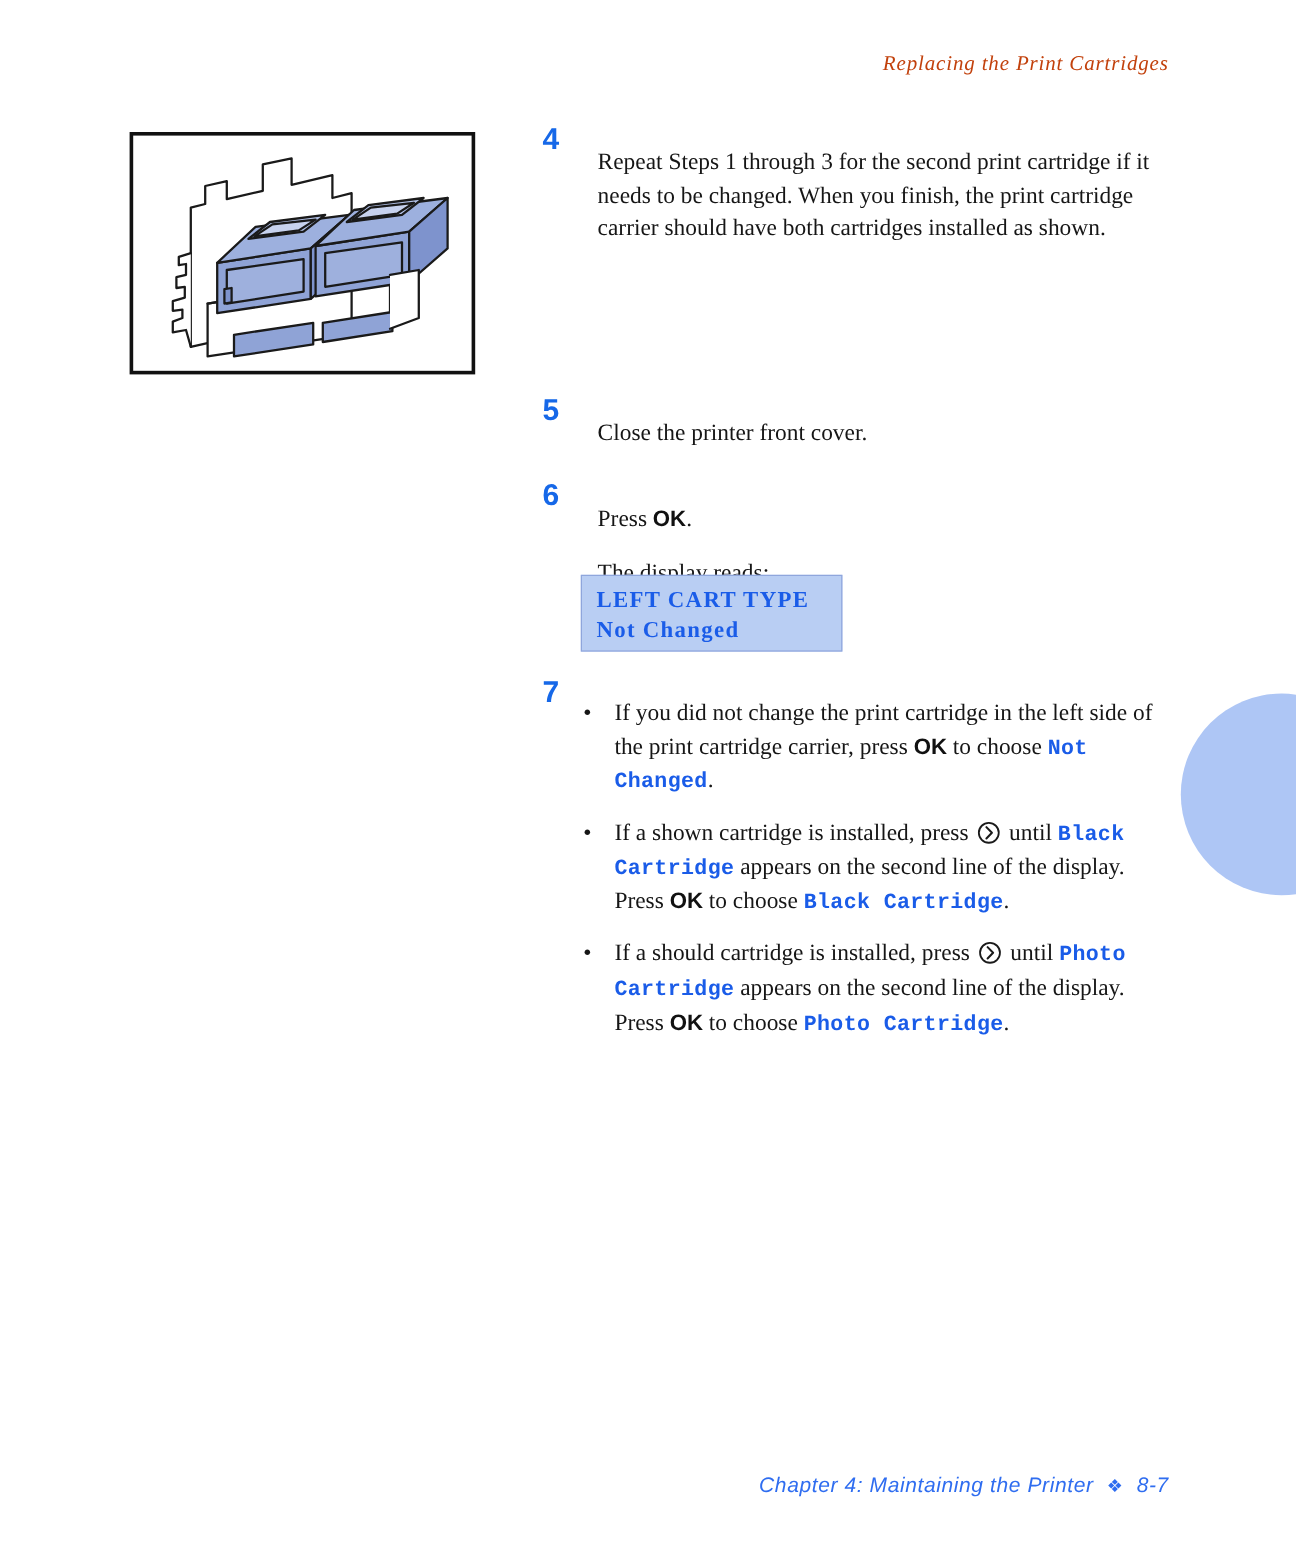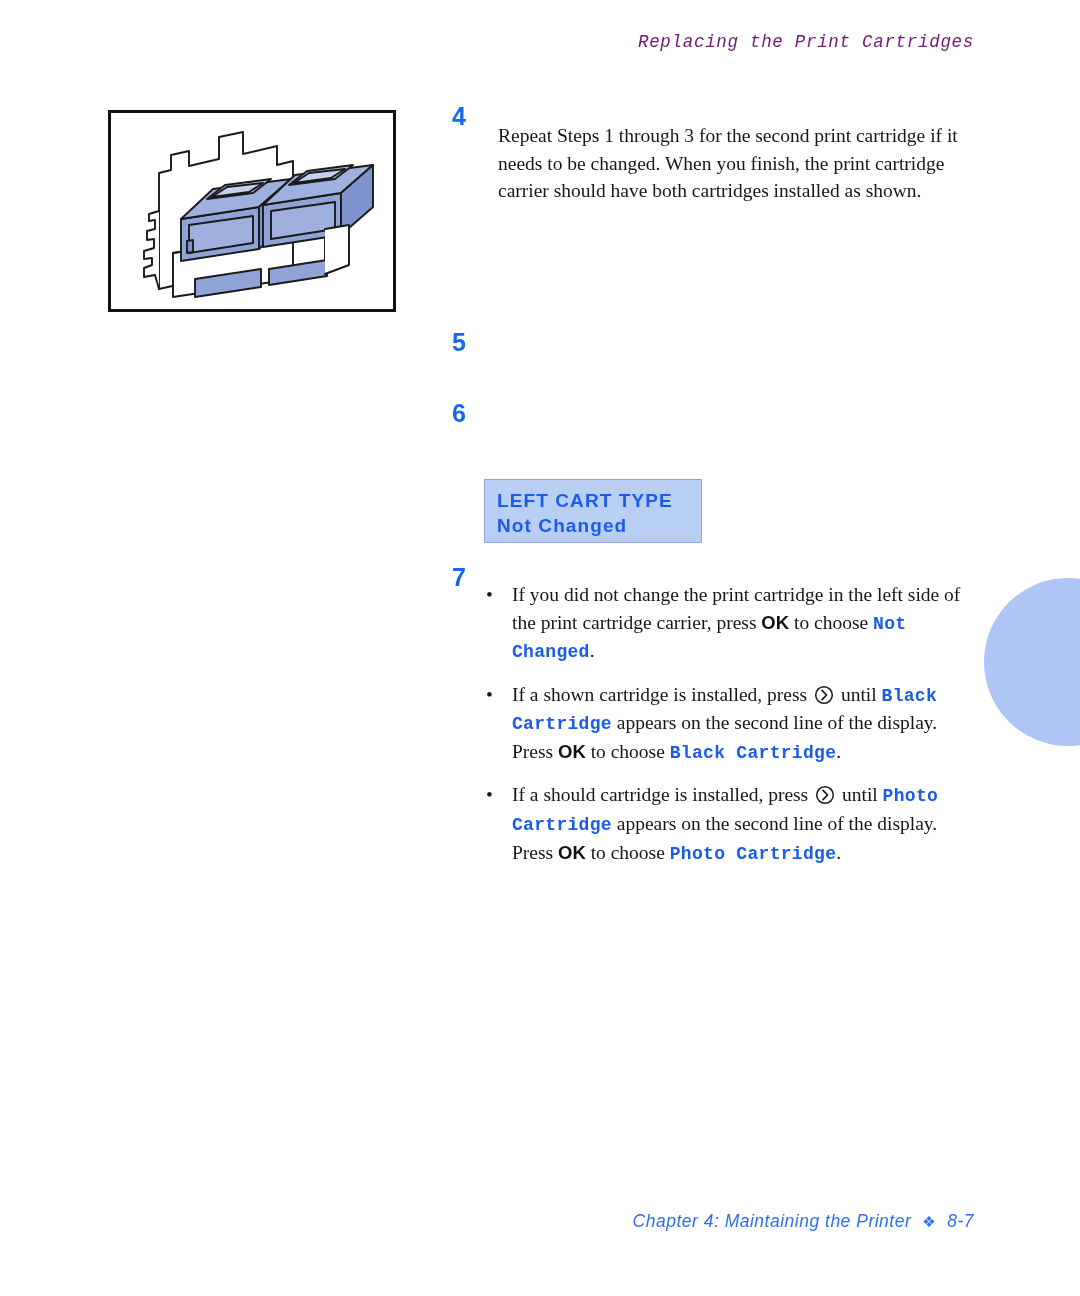--- a/index.html
+++ b/index.html
@@ -12,27 +12,27 @@
     height: 1296px;
     position: relative;
     overflow: hidden;
     font-family: "Liberation Serif", "DejaVu Serif", serif;
     color: #1a1a1a;
   }
 
   
   .running-header {
     position: absolute;
-    top: 32px;
+    top: 42px;
     right: 106px;
-    font-family: Liberation Mono, monospace;
+    font-family: Liberation Serif, serif;
     font-style: italic;
     font-size: 17.5px;
     letter-spacing: 0.7px;
-    color: #701a75;
+    color: #c2410c;
     white-space: nowrap;
   }
 
   
   .figure-box {
     position: absolute;
     left: 108px;
     top: 110px;
     width: 288px;
     height: 202px;
@@ -100,21 +100,21 @@
     left: 484px;
     top: 479px;
     width: 218px;
     height: 64px;
     background: #b9cef3;
     border: 1px solid #8fa6dc;
     box-sizing: border-box;
     padding: 8px 0 0 12px;
   }
   .lcd-line {
-    font-family: Liberation Sans, sans-serif;
+    font-family: Liberation Serif, serif;
     font-weight: bold;
     font-size: 19px;
     letter-spacing: 1.1px;
     color: #1a5ce8;
     line-height: 1.32;
     white-space: pre;
   }
 
   
   .bullets {
@@ -143,21 +143,21 @@
     display: inline-block;
     vertical-align: -4px;
     width: 20px;
     height: 20px;
     margin: 0 2px;
   }
 
   
   .footer {
     position: absolute;
-    bottom: 64px;
+    bottom: 48px;
     right: 106px;
     font-family: "Liberation Sans", "DejaVu Sans", sans-serif;
     font-style: italic;
     font-size: 17.5px;
     letter-spacing: 0.5px;
     color: #2f6df0;
     white-space: nowrap;
     display: flex;
     align-items: center;
     gap: 11px;
@@ -214,24 +214,31 @@
 
 <div class="step" style="left:452px; top:106px; width:524px;">
   <div class="step-num">4</div>
   <div class="step-body">
     <p class="para">Repeat Steps 1 through 3 for the second print cartridge if it needs to be changed. When you finish, the print cartridge carrier should have both cartridges installed as shown.</p>
   </div>
 </div>
 
 <div class="step" style="left:452px; top:332px; width:524px;">
   <div class="step-num">5</div>
+  <div class="step-body">
+    <p class="para">Close the printer front cover.</p>
+  </div>
 </div>
 
 <div class="step" style="left:452px; top:403px; width:524px;">
   <div class="step-num">6</div>
+  <div class="step-body">
+    <p class="para"><span>Press </span><span class="key">OK</span><span>.</span></p>
+    <p class="para">The display reads:</p>
+  </div>
 </div>
 
 <div class="lcd-panel">
   <div class="lcd-line">LEFT CART TYPE</div>
   <div class="lcd-line">Not Changed</div>
 </div>
 
 <div class="step" style="left:452px; top:567px; width:520px;">
   <div class="step-num">7</div>
   <div class="step-body">

